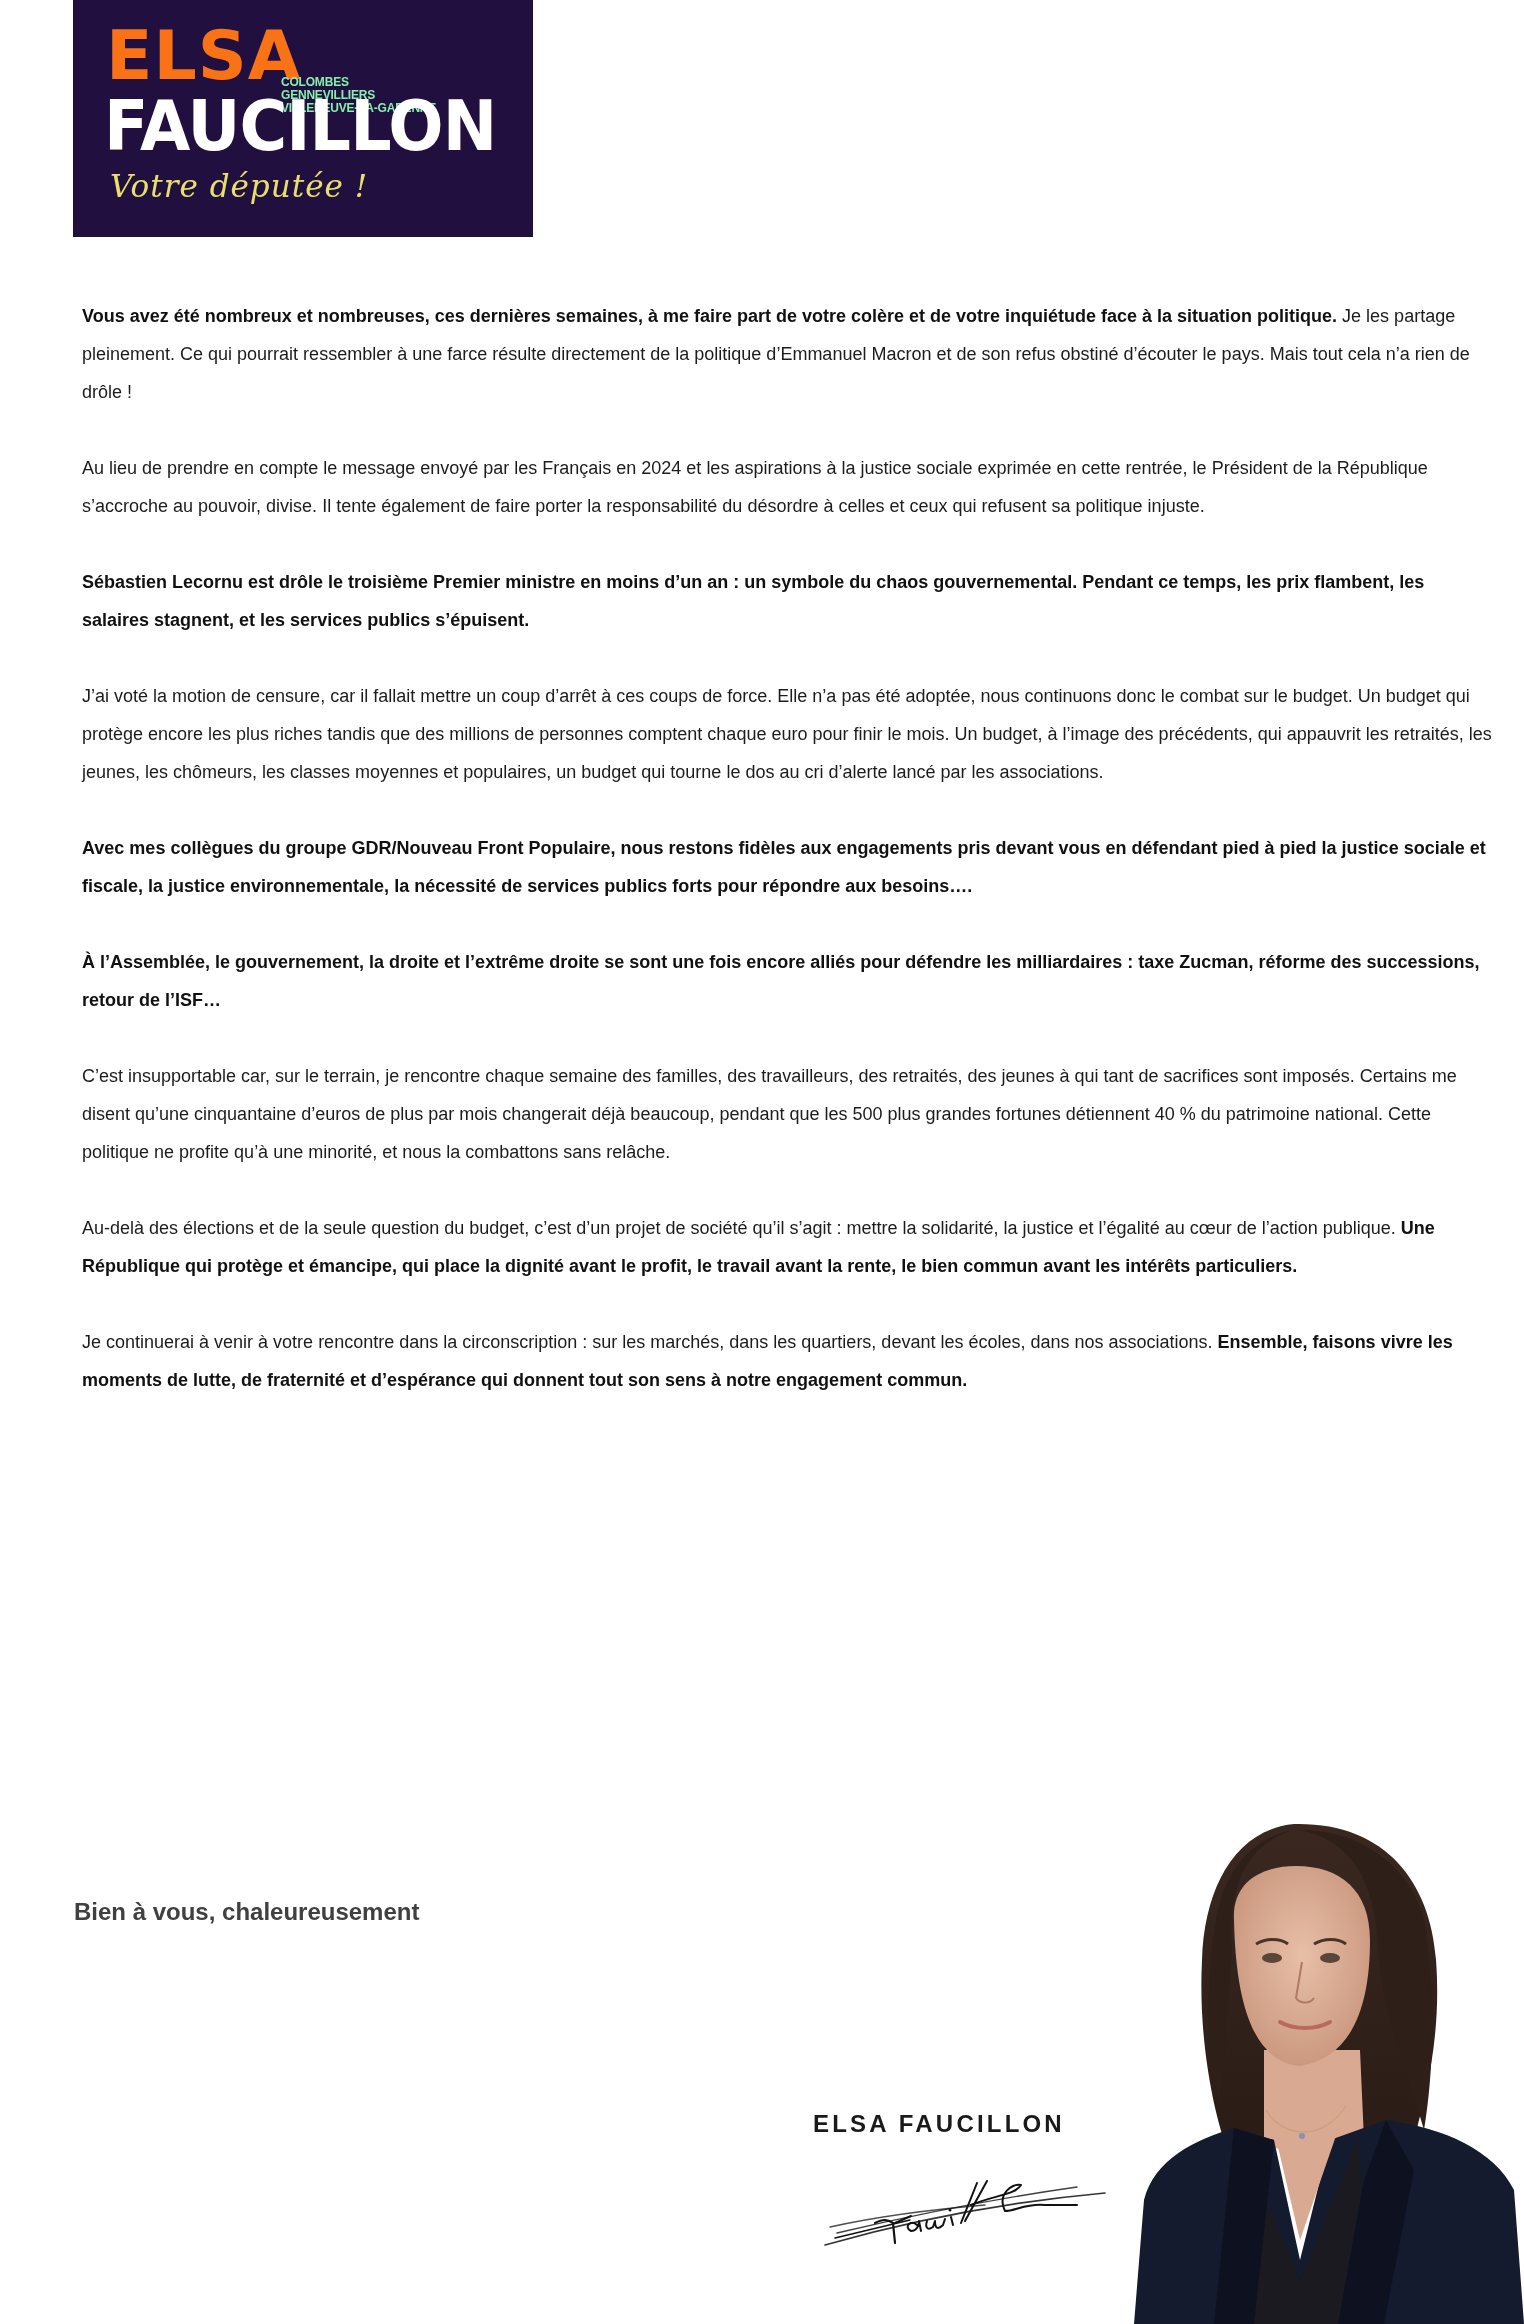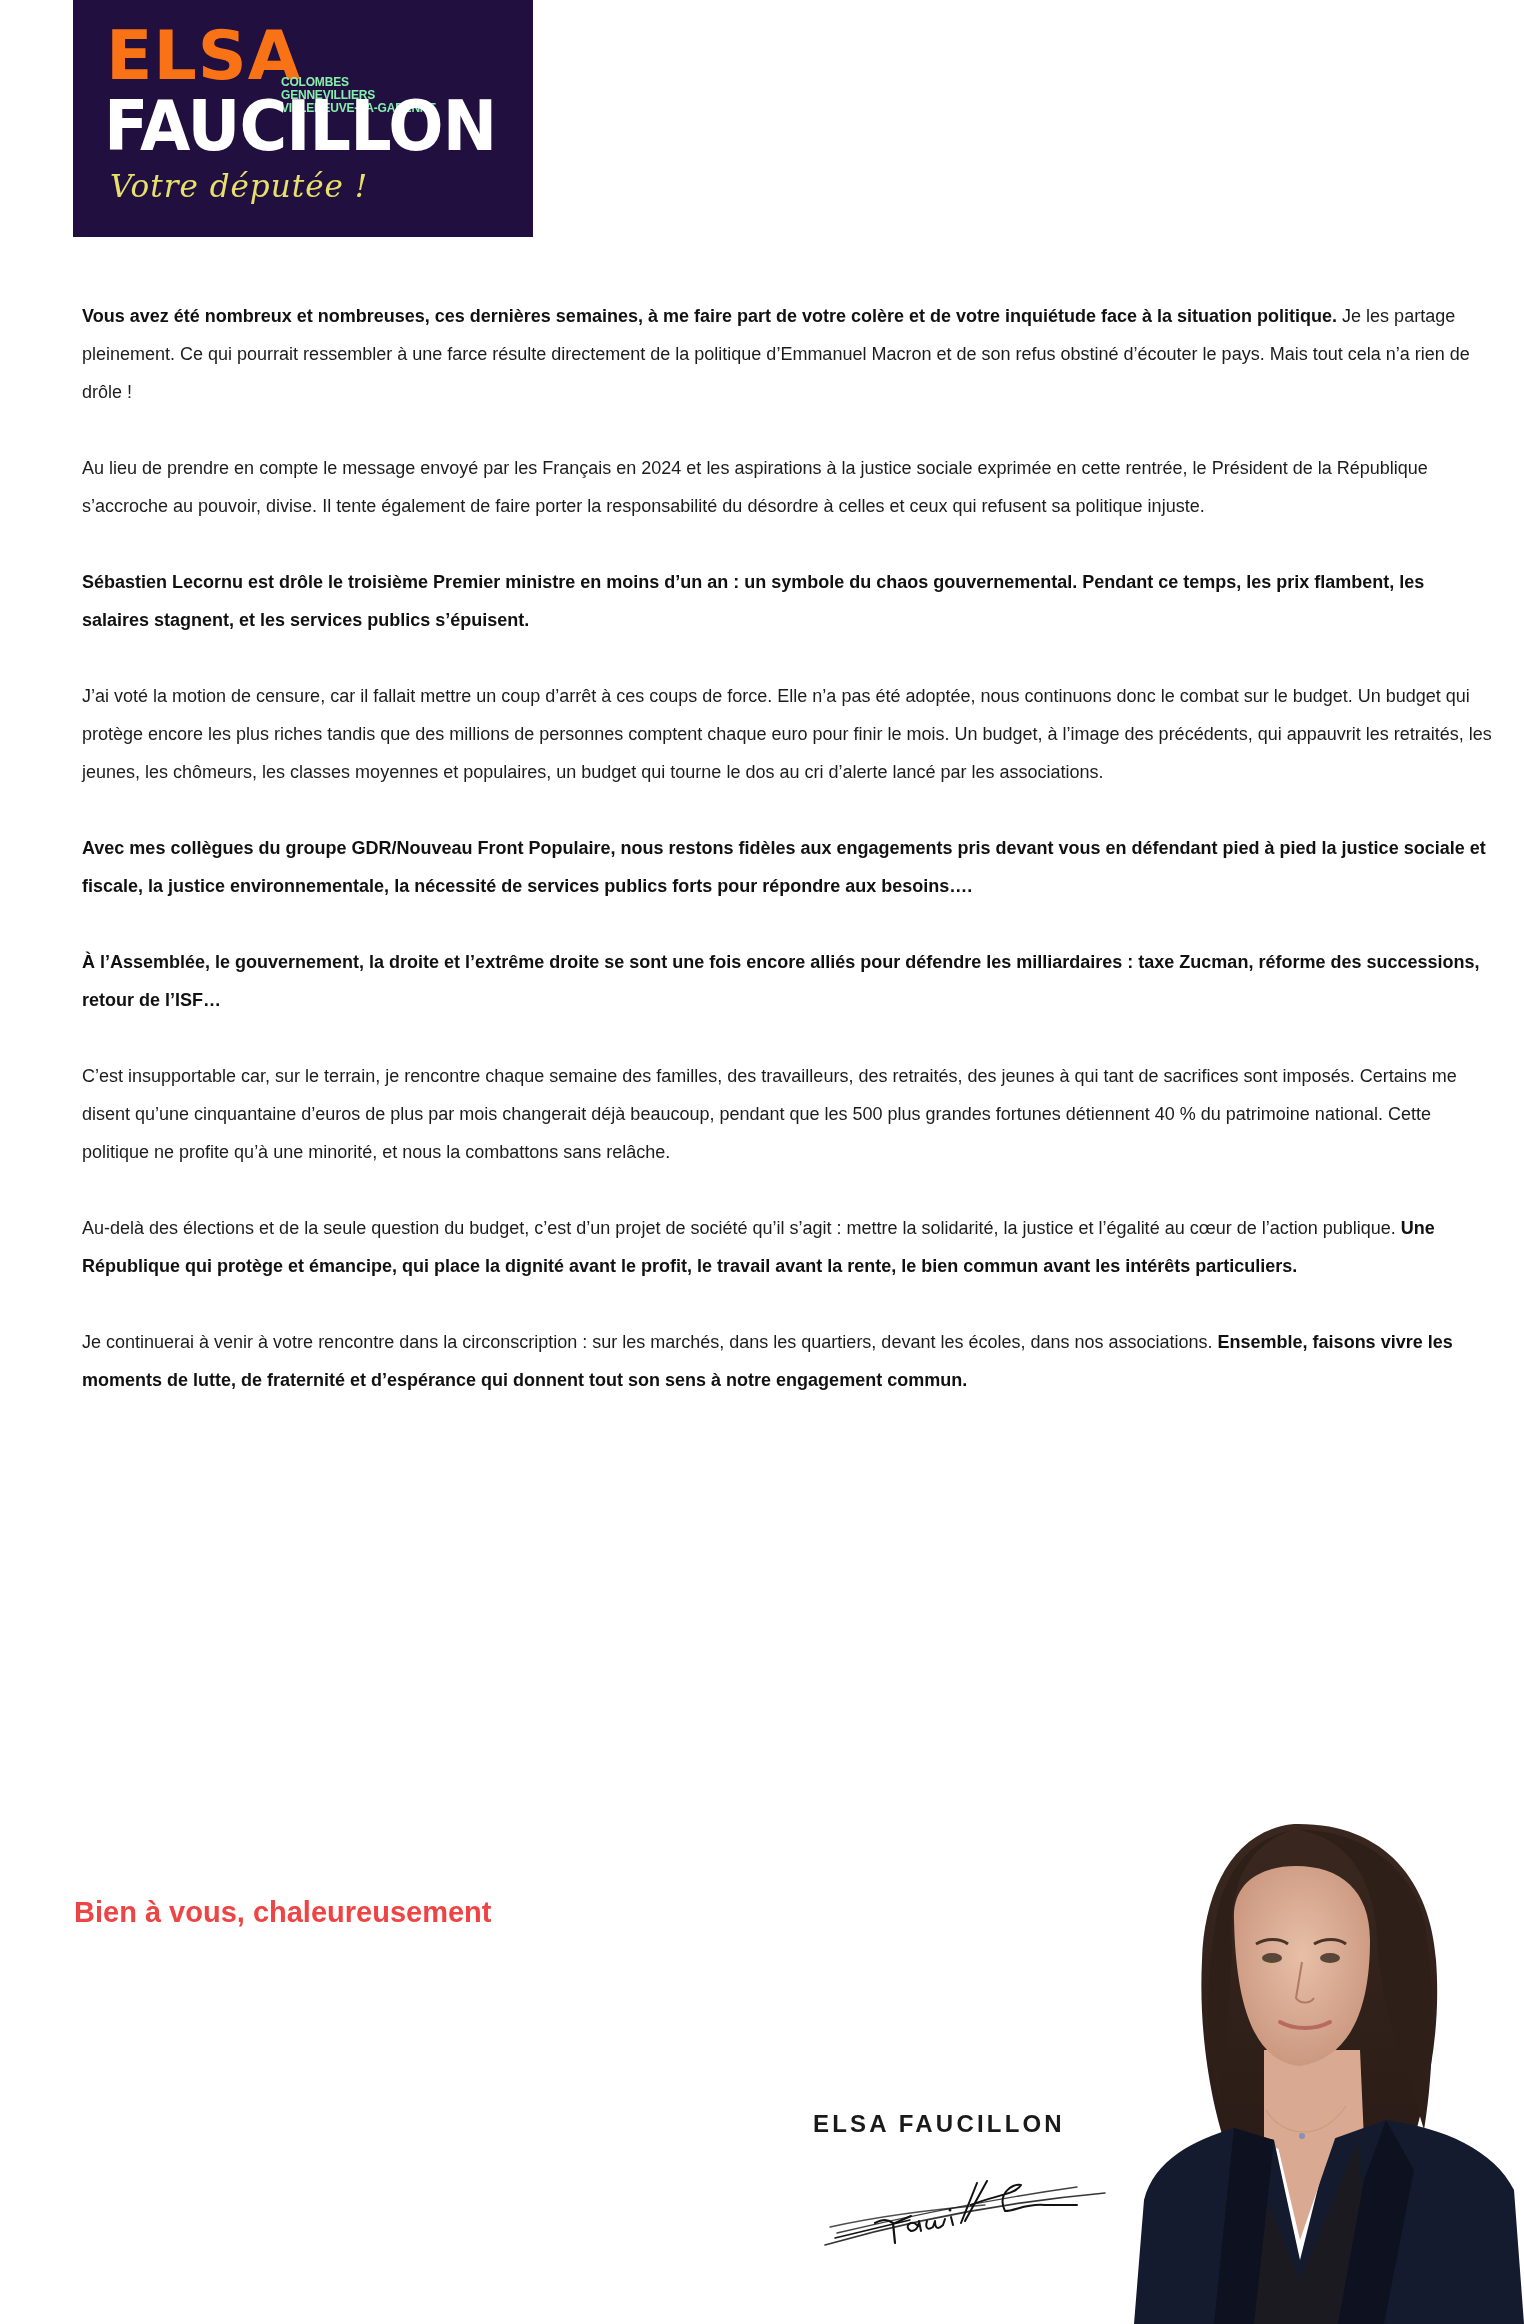--- a/index.html
+++ b/index.html
@@ -18,21 +18,21 @@
   .logo .towns div { white-space: nowrap; }
   .logo .tagline { position: absolute; left: 37px; top: 168px; color: #e8e06a; font-family: "DejaVu Serif", serif;
                    font-style: italic; font-size: 31px; letter-spacing: 1px; white-space: nowrap; }
 
   
   .letter { position: absolute; left: 82px; top: 297px; width: 1410px;
             font-family: "Liberation Sans", sans-serif; font-size: 18px; line-height: 38px; color: #1c1c1c; }
   .letter p { margin: 0 0 38px 0; }
   .letter b { font-weight: bold; color: #111; }
   .closing { position: absolute; left: 74px; top: 1893px; font-family: "Liberation Sans", sans-serif;
-             font-weight: bold; font-size: 29px; line-height: 38px; color: #ef4444; }
+             font-weight: bold; font-size: 24px; line-height: 38px; color: #404040; }
 
   
   .sig-name { position: absolute; left: 813px; top: 2110px; font-family: "Liberation Sans", sans-serif;
               font-weight: bold; font-size: 24px; letter-spacing: 3.2px; color: #1a1a1a; }
   .signature { position: absolute; left: 815px; top: 2165px; width: 300px; height: 110px; }
 
   
   .portrait { position: absolute; left: 1124px; top: 1810px; width: 400px; height: 514px; }
 </style>
 </head>

